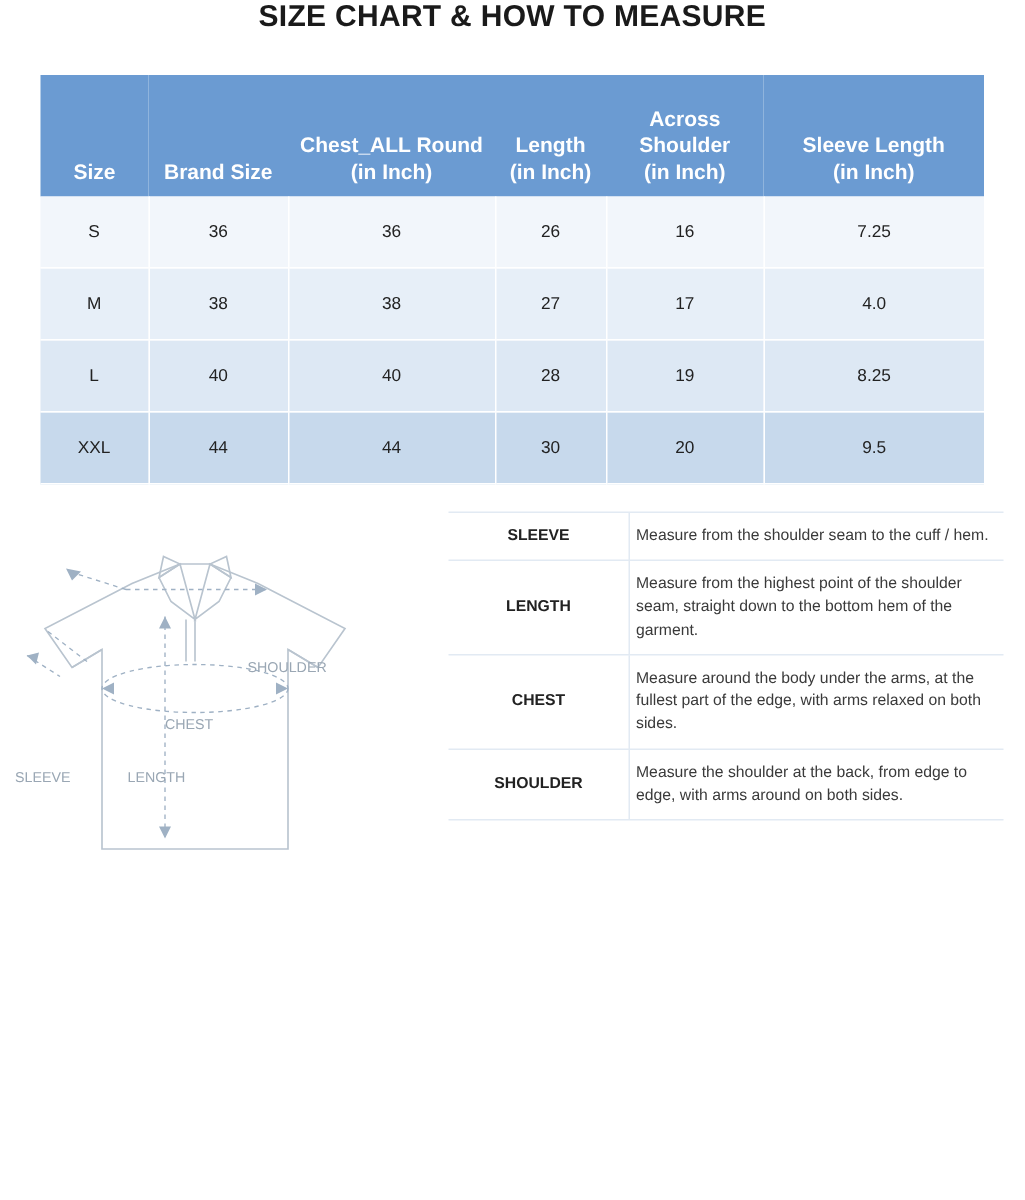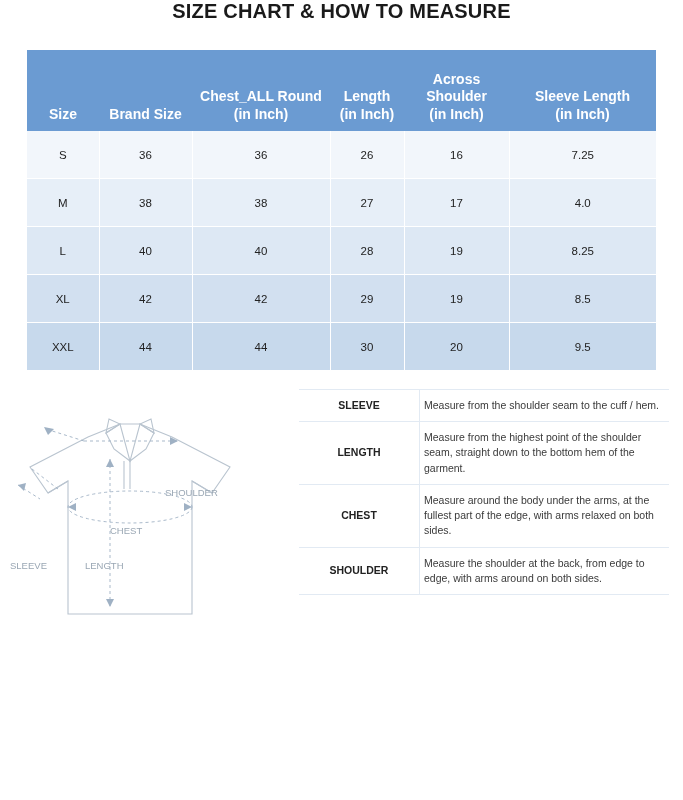--- a/index.html
+++ b/index.html
@@ -186,28 +186,20 @@
           <td>4.0</td>
         </tr>
         <tr style="background:#dde8f4;">
           <td>L</td>
           <td>40</td>
           <td>40</td>
           <td>28</td>
           <td>19</td>
           <td>8.25</td>
         </tr>
-        <tr style="background:#d2e0f0;">
-          <td>XL</td>
-          <td>42</td>
-          <td>42</td>
-          <td>29</td>
-          <td>19</td>
-          <td>8.5</td>
-        </tr>
         <tr style="background:#c7d9ec;margin-left:40px;">
           <td>XXL</td>
           <td>44</td>
           <td>44</td>
           <td>30</td>
           <td>20</td>
           <td>9.5</td>
         </tr>
       </tbody>
     </table>

